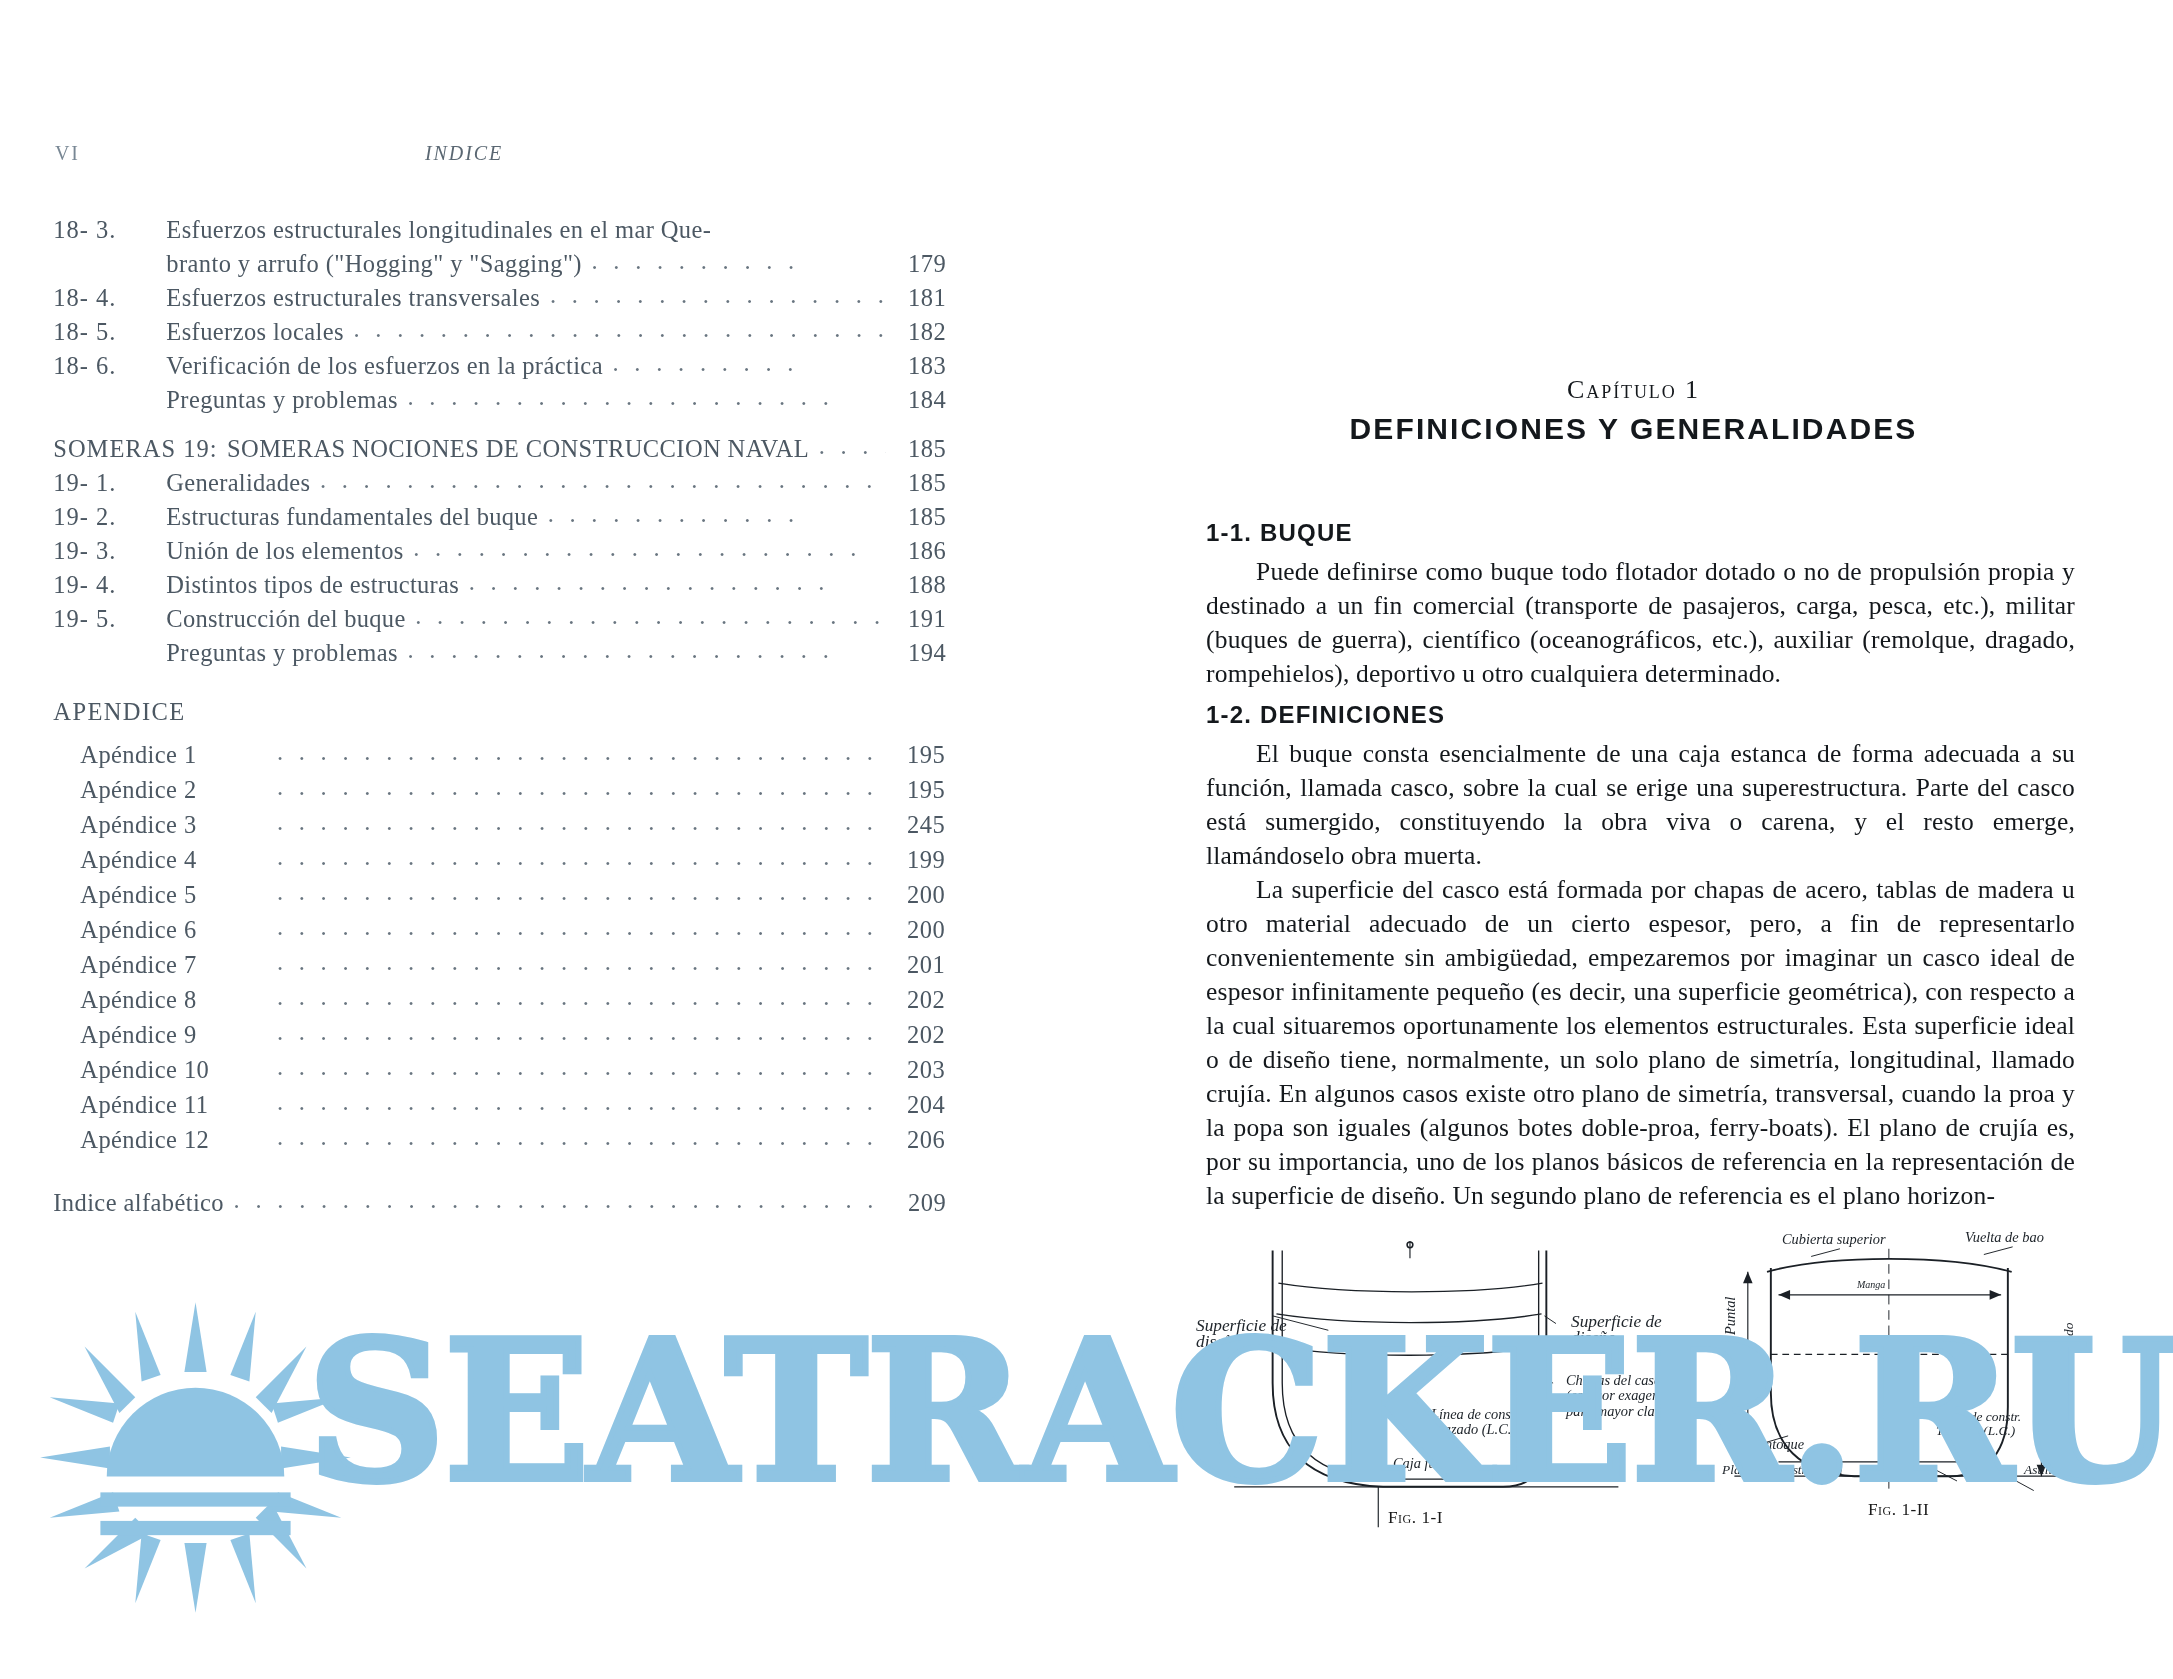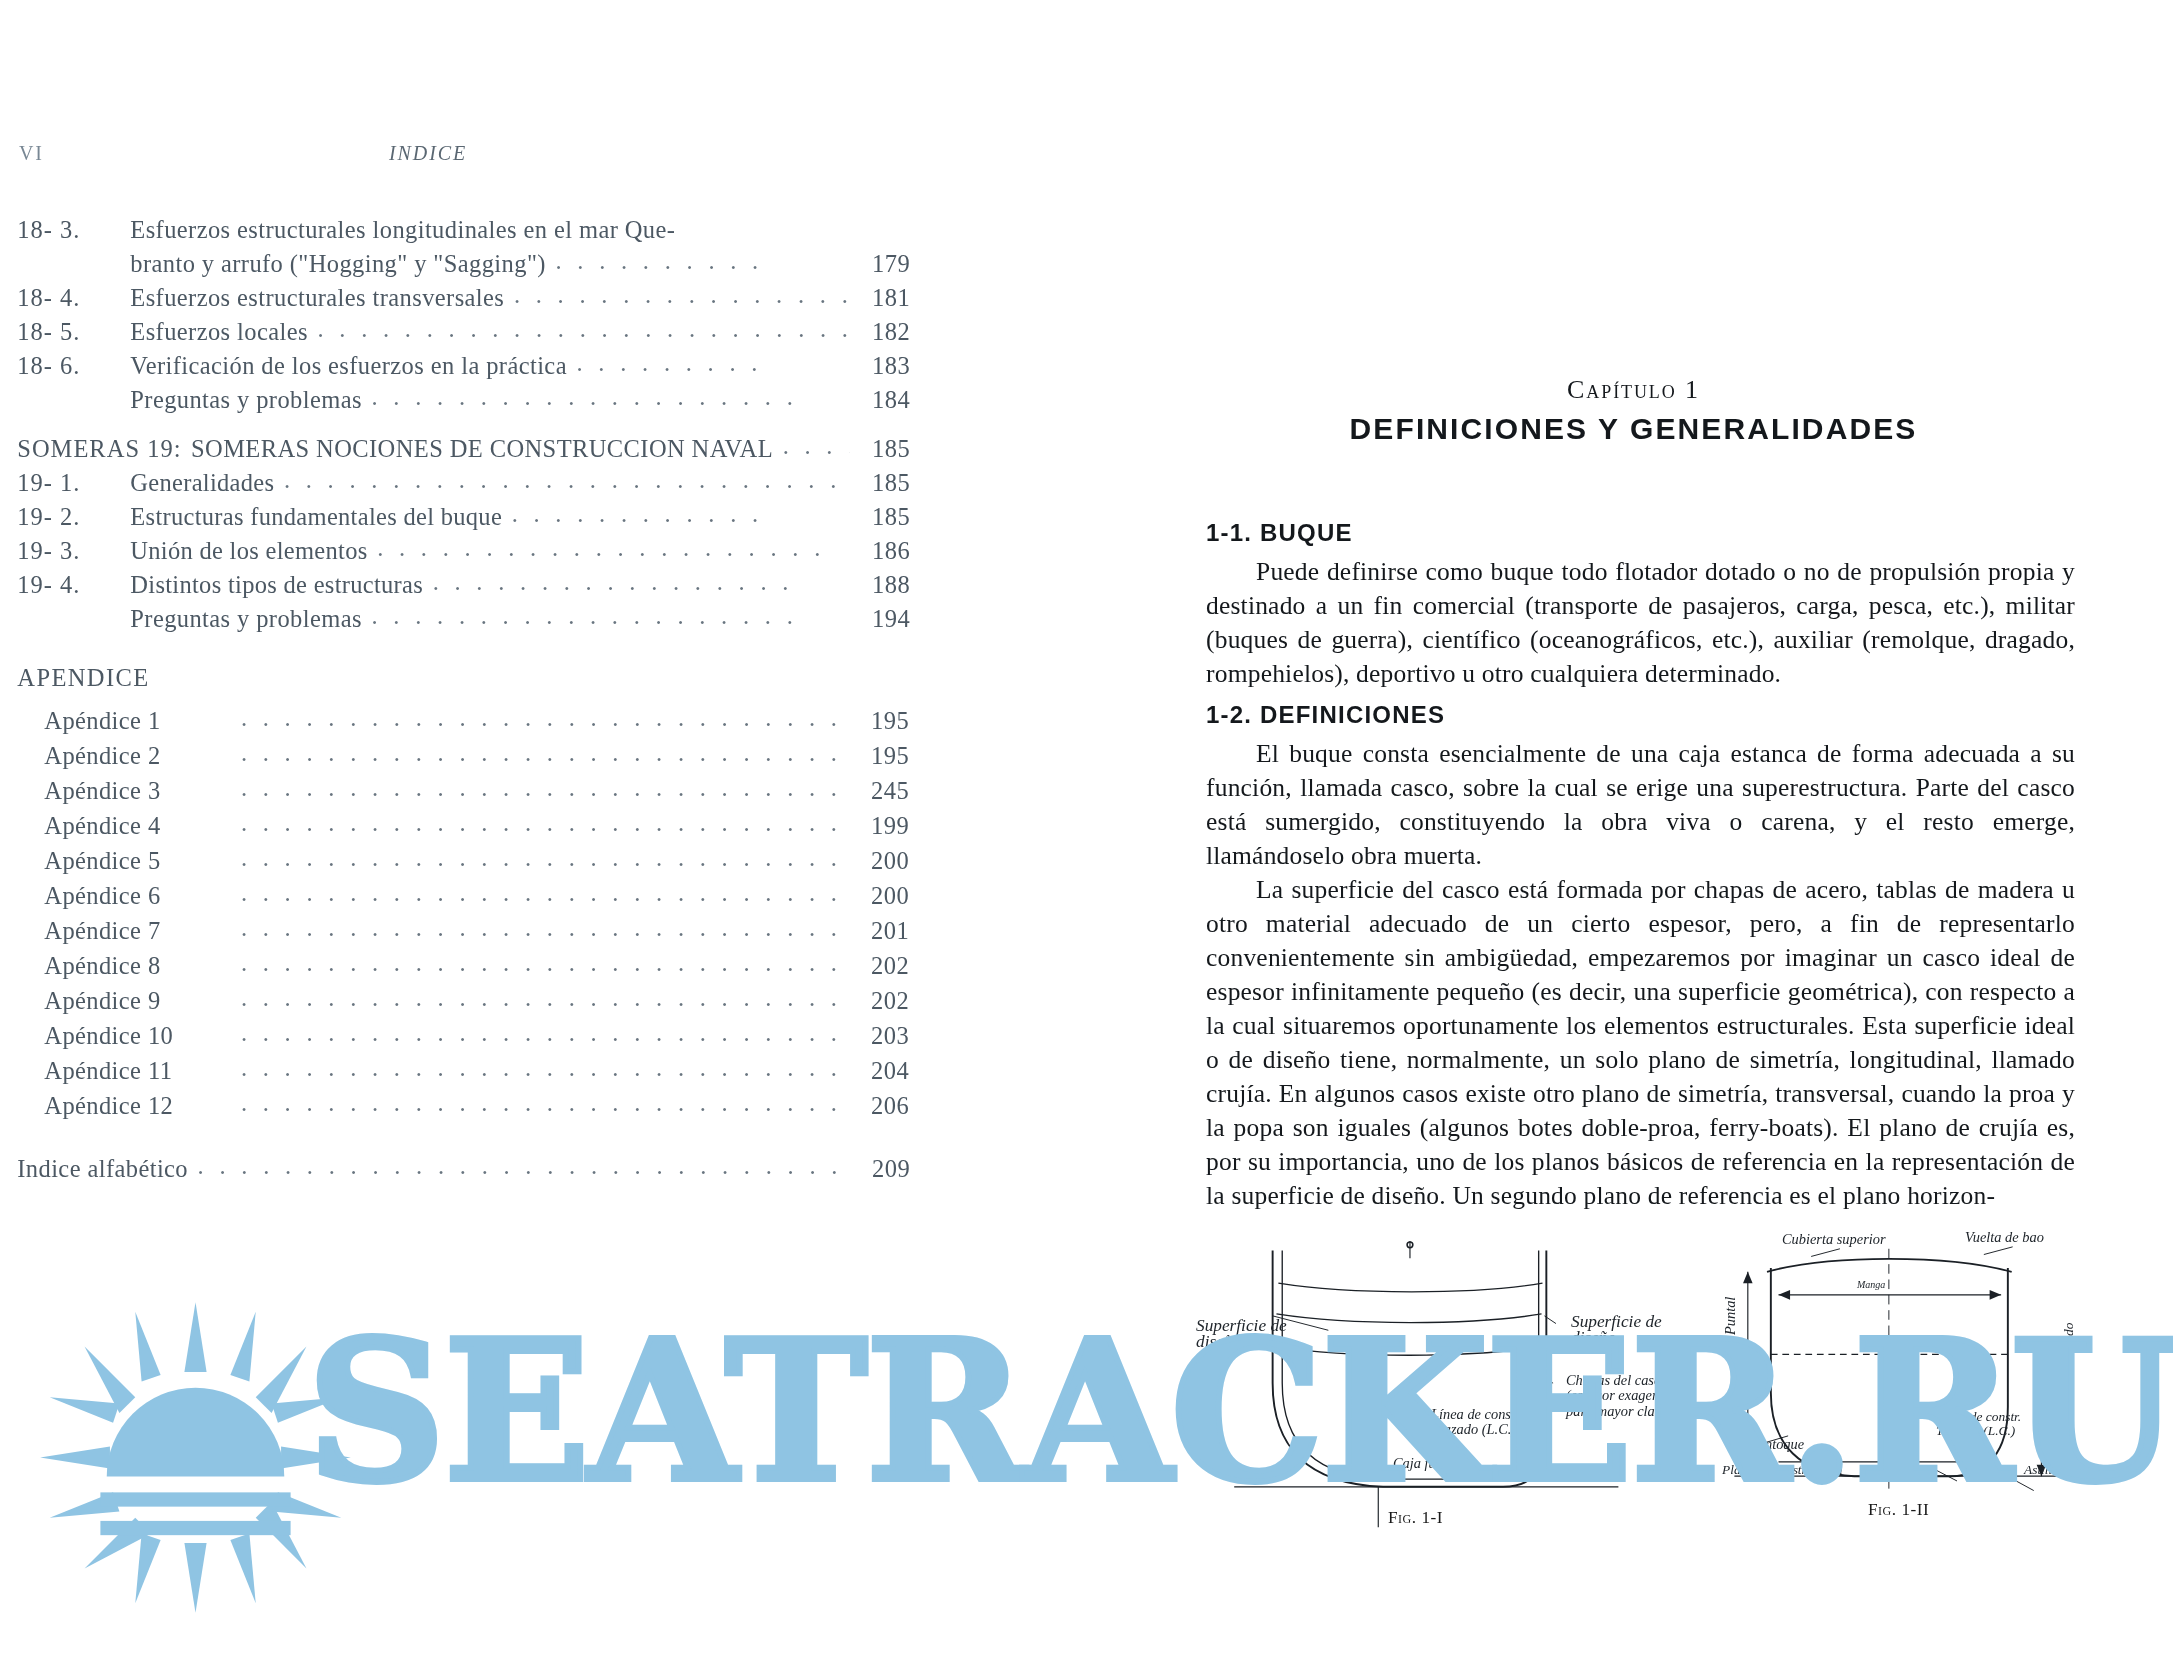--- a/index.html
+++ b/index.html
@@ -100,21 +100,21 @@
     width: 865px;
   }
   .appendix .toc-row { font-size: 24.5px; line-height: 35px; }
   .appendix .toc-title { flex: 0 0 187px; }
   .appendix .toc-page { flex: 0 0 60px; }
 
   .alpha-index { margin-top: 29px; width: 893px; }
   .alpha-index .toc-title { flex: 0 0 auto; }
 
   
-  .page-left { opacity: 0.92; }
+  .page-left { opacity: 0.92; margin-left: 36px; }
 
   
   .page-right {
     position: absolute;
     left: 1206px;
     top: 0;
     width: 922px;
     height: 1679px;
     color: #14181c;
   }
@@ -282,20 +282,26 @@
       <span class="toc-num">19- 3.</span>
       <span class="toc-title">Unión de los elementos</span>
       <span class="toc-dots">. . . . . . . . . . . . . . . . . . . . .</span>
       <span class="toc-page">186</span>
     </div>
     <div class="toc-row indent-title">
       <span class="toc-num">19- 4.</span>
       <span class="toc-title">Distintos tipos de estructuras</span>
       <span class="toc-dots">. . . . . . . . . . . . . . . . .</span>
       <span class="toc-page">188</span>
+    </div>
+    <div class="toc-row indent-title">
+      <span class="toc-num">19- 5.</span>
+      <span class="toc-title">Construcción del buque</span>
+      <span class="toc-dots">. . . . . . . . . . . . . . . . . . . . . .</span>
+      <span class="toc-page">191</span>
     </div>
     <div class="toc-row questions">
       <span class="toc-num"></span>
       <span class="toc-title">Preguntas y problemas</span>
       <span class="toc-dots">. . . . . . . . . . . . . . . . . . . .</span>
       <span class="toc-page">194</span>
     </div>
 
     <div class="toc-section-head">APENDICE</div>
 

